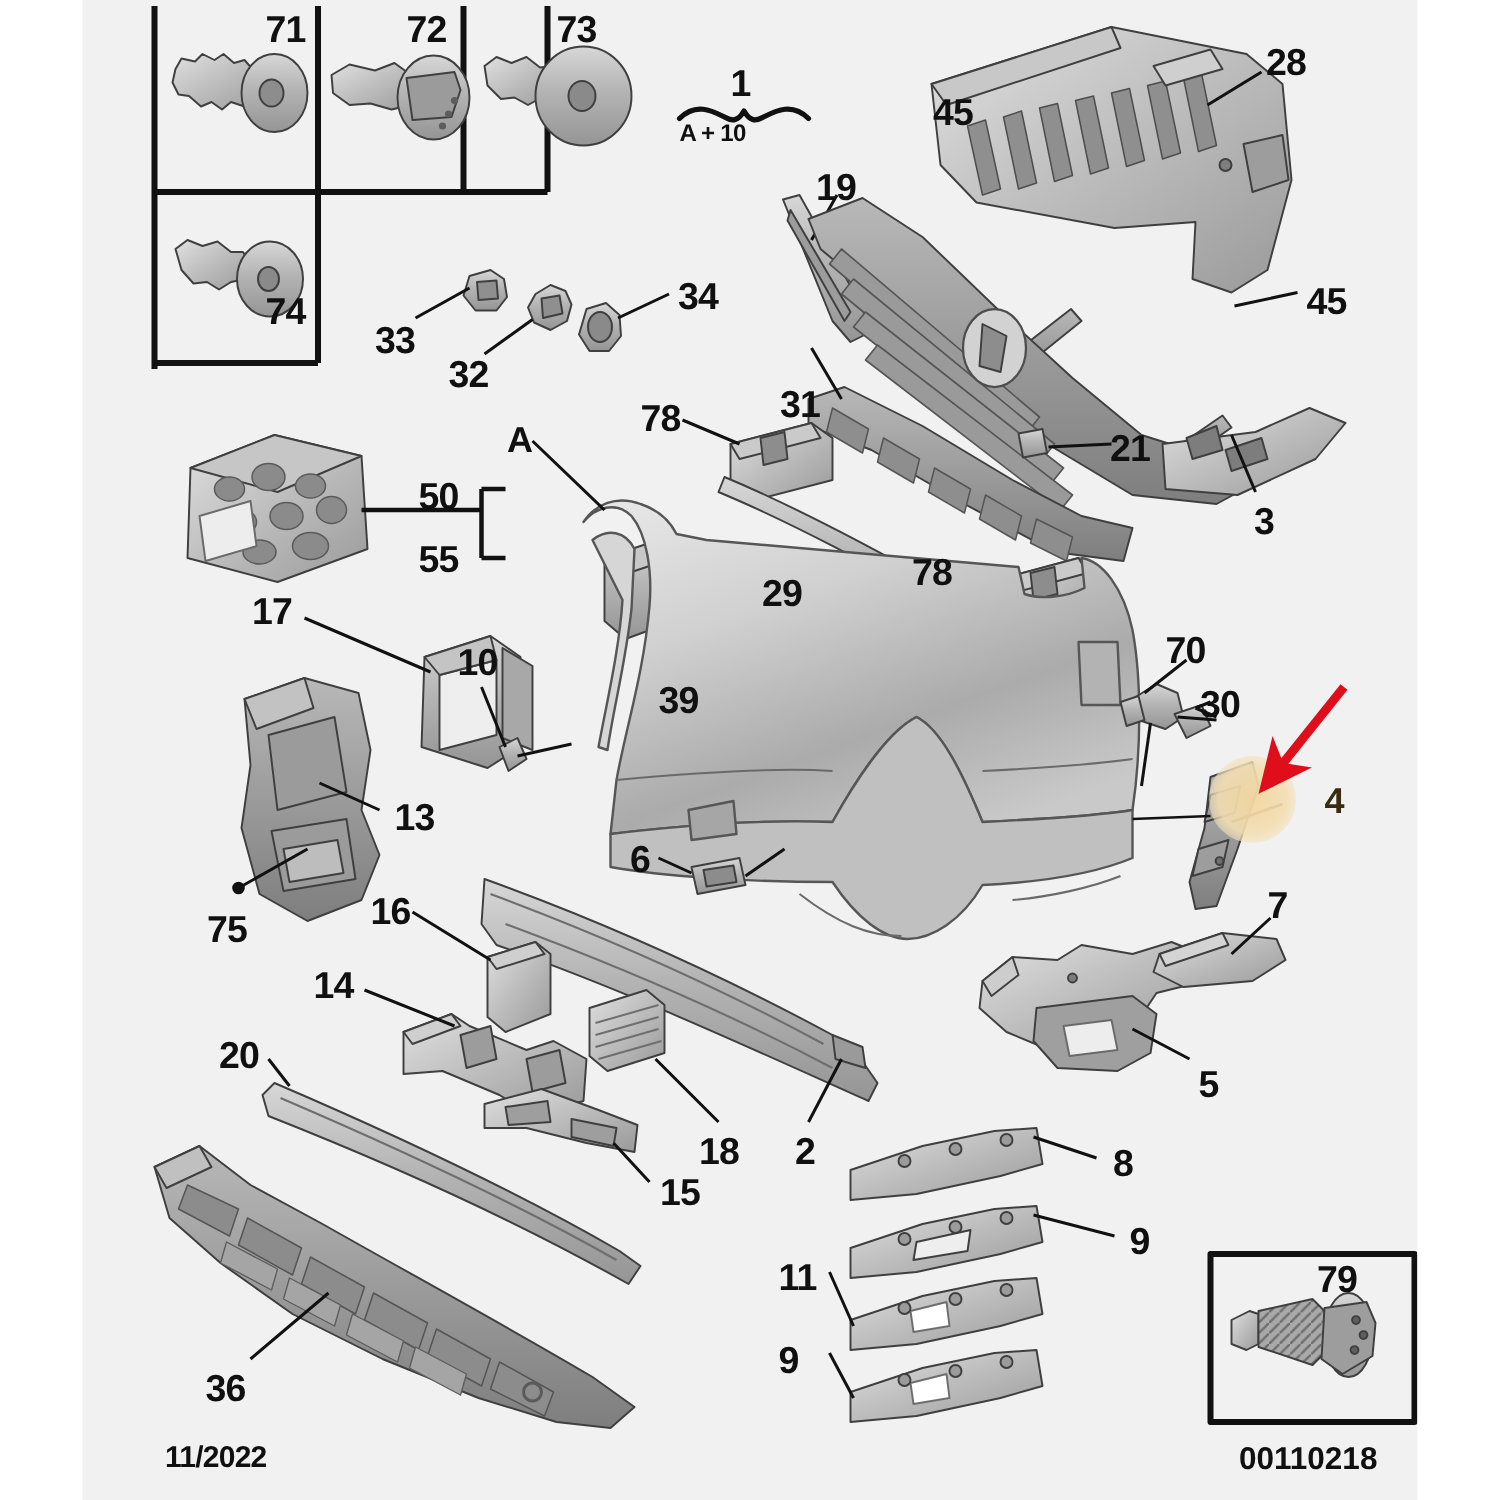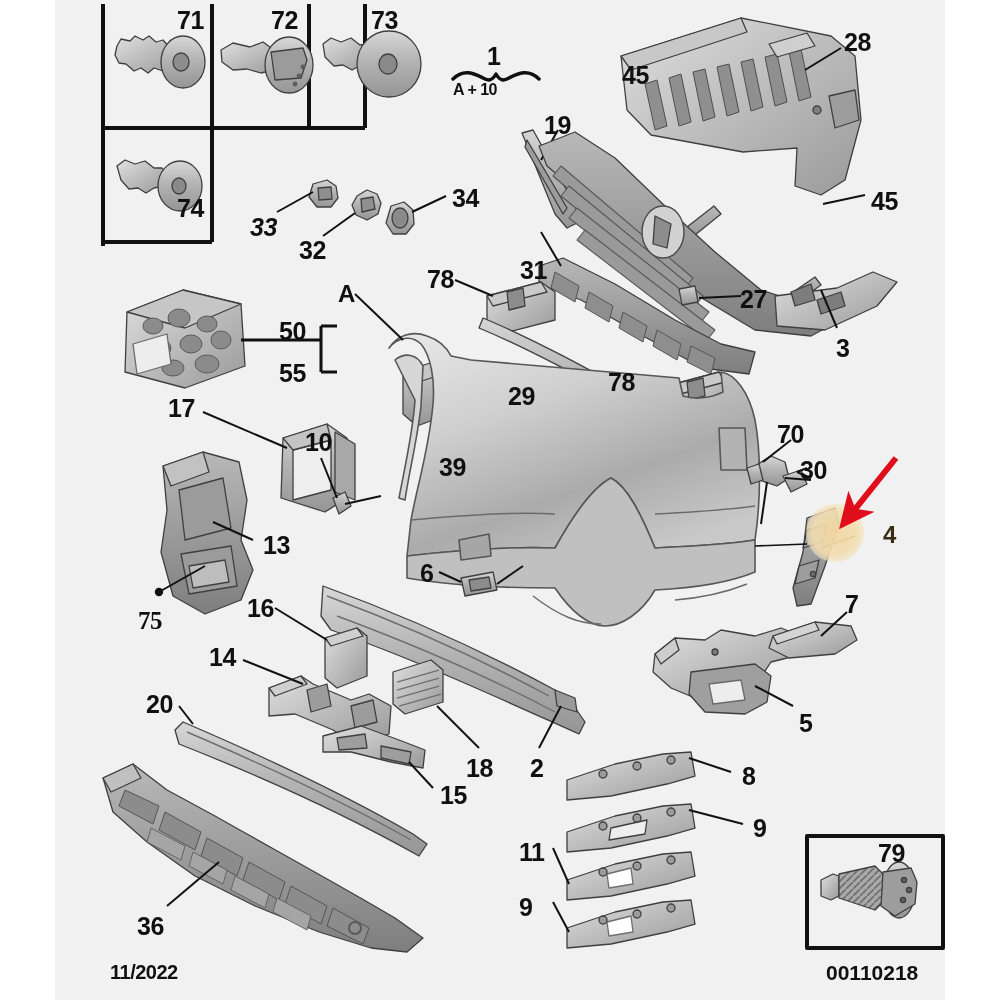--- a/index.html
+++ b/index.html
@@ -536,36 +536,36 @@
         <span class="lbl lbl-num" style="left: 216px; top: 8px;">72</span>
         <span class="lbl lbl-num" style="left: 316px; top: 8px;">73</span>
         <span class="lbl lbl-num" style="left: 122px; top: 148px; margin-top: 48px;">74</span>
         <span class="lbl lbl-one" style="left: 432px; top: 44px;">1</span>
         <span class="lbl lbl-a10" style="left: 398px; top: 82px;">A + 10</span>
         <span class="lbl lbl-num" style="left: 789px; top: 30px;">28</span>
         <span class="lbl lbl-num" style="left: 567px; top: 63px;">45</span>
         <span class="lbl lbl-num" style="left: 816px; top: 189px;">45</span>
         <span class="lbl lbl-num" style="left: 489px; top: 113px;">19</span>
         <span class="lbl lbl-num" style="left: 465px; top: 212px; margin-top: 46px;">31</span>
-        <span class="lbl lbl-num" style="left: 685px; top: 287px;">27</span>
+        <span class="lbl lbl-num" style="left: 685px; top: 287px;">21</span>
         <span class="lbl lbl-num" style="left: 781px; top: 336px;">3</span>
-        <span class="lbl lbl-num" style="left: 195px; top: 215px; font-style: italic;">33</span>
+        <span class="lbl lbl-num" style="left: 195px; top: 215px;">33</span>
         <span class="lbl lbl-num" style="left: 244px; top: 238px;">32</span>
         <span class="lbl lbl-num" style="left: 397px; top: 186px;">34</span>
         <span class="lbl lbl-num" style="left: 224px; top: 319px;">50</span>
         <span class="lbl lbl-num" style="left: 224px; top: 361px;">55</span>
         <span class="lbl lbl-a" style="left: 283px; top: 282px;">A</span>
         <span class="lbl lbl-num" style="left: 372px; top: 267px;">78</span>
         <span class="lbl lbl-num" style="left: 553px; top: 370px;">78</span>
         <span class="lbl lbl-num" style="left: 453px; top: 384px;">29</span>
         <span class="lbl lbl-num" style="left: 113px; top: 396px;">17</span>
         <span class="lbl lbl-num" style="left: 250px; top: 430px;">10</span>
         <span class="lbl lbl-num" style="left: 384px; top: 455px;">39</span>
         <span class="lbl lbl-num" style="left: 208px; top: 533px;">13</span>
-        <span class="lbl lbl-num" style="left: 83px; top: 608px; font-family: Liberation Serif, serif;">75</span>
+        <span class="lbl lbl-num" style="left: 83px; top: 608px;">75</span>
         <span class="lbl lbl-num" style="left: 722px; top: 422px;">70</span>
         <span class="lbl lbl-num" style="left: 745px; top: 458px;">30</span>
         <span class="lbl lbl-num" style="left: 365px; top: 561px;">6</span>
         <span class="lbl lbl-num" style="left: 192px; top: 596px; text-align: center;">16</span>
         <span class="lbl lbl-num" style="left: 154px; top: 645px;">14</span>
         <span class="lbl lbl-num" style="left: 91px; top: 692px;">20</span>
         <span class="lbl lbl-num" style="left: 82px; top: 914px;">36</span>
         <span class="lbl lbl-num" style="left: 411px; top: 756px;">18</span>
         <span class="lbl lbl-num" style="left: 385px; top: 783px;">15</span>
         <span class="lbl lbl-num" style="left: 475px; top: 756px;">2</span>

